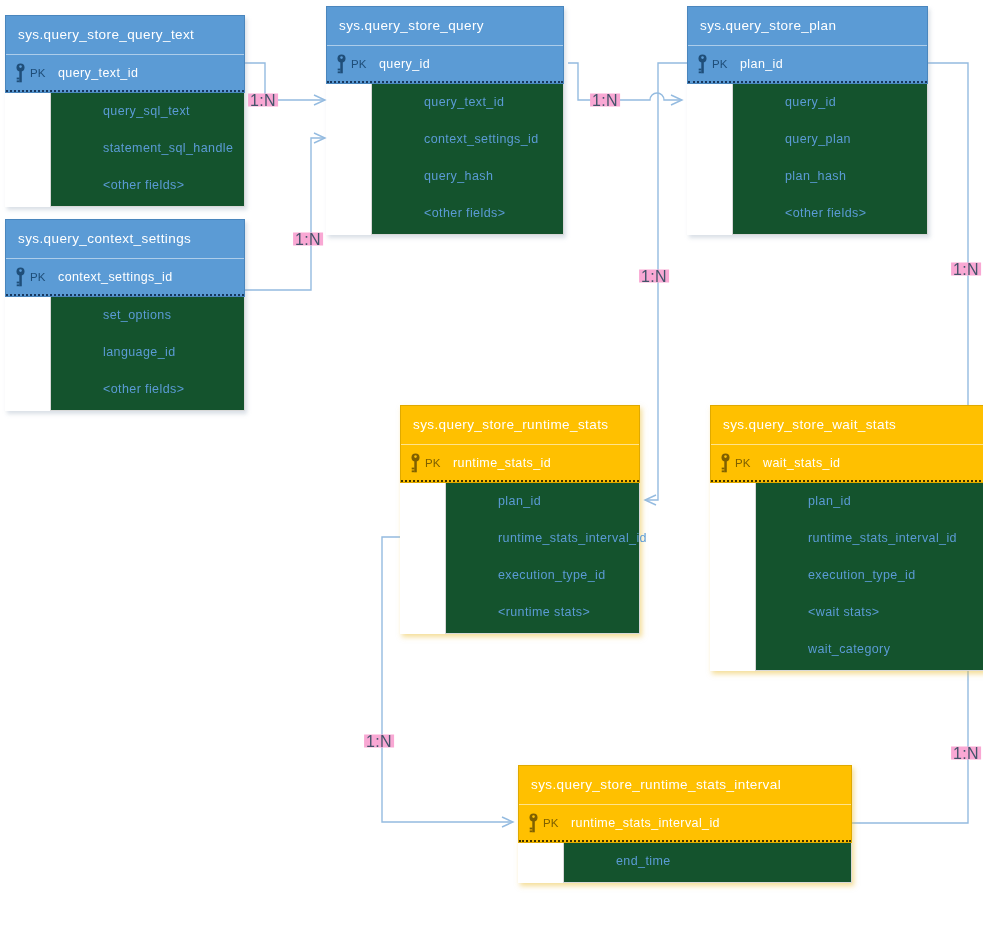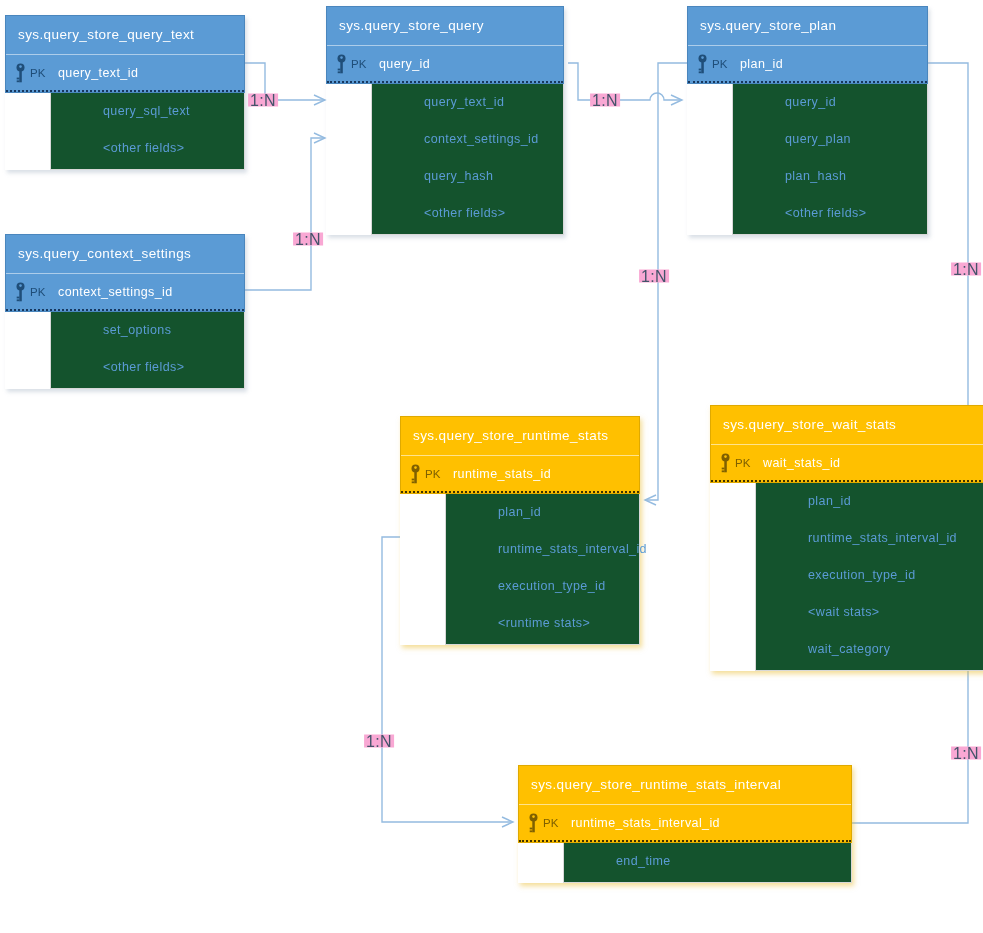--- a/index.html
+++ b/index.html
@@ -80,20 +80,21 @@
             <rect class="key-fill" x="2.7" y="14.6" width="2.8" height="1.8"></rect>
             <rect class="key-fill" x="2.7" y="17.4" width="2.8" height="1.8"></rect>
           </svg>
         </span>
         <span class="pk-tag">PK</span>
         <span class="pk-name">query_text_id</span>
       </div>
     </div>
     <div class="t-body">
       <div class="t-field">query_sql_text</div>
+      <div class="t-field">statement_sql_handle</div>
       <div class="t-field">&lt;other fields&gt;</div>
     </div>
   </div>
 
   <div class="tbl blue" style="left:326px; top:6px; width:238px;">
     <div class="t-top">
       <div class="t-header">sys.query_store_query</div>
       <div class="t-pk">
         <span class="key-wrap">
           <svg width="13" height="20" viewBox="0 0 13 20">
@@ -134,44 +135,45 @@
       </div>
     </div>
     <div class="t-body">
       <div class="t-field">query_id</div>
       <div class="t-field">query_plan</div>
       <div class="t-field">plan_hash</div>
       <div class="t-field">&lt;other fields&gt;</div>
     </div>
   </div>
 
-  <div class="tbl blue" style="left:5px; top:234px; width:240px;">
+  <div class="tbl blue" style="left:5px; top:219px; width:240px;">
     <div class="t-top">
       <div class="t-header">sys.query_context_settings</div>
       <div class="t-pk">
         <span class="key-wrap">
           <svg width="13" height="20" viewBox="0 0 13 20">
             <circle class="key-fill" cx="6.5" cy="4.5" r="4"></circle>
             <circle class="key-hole" cx="6.5" cy="3.6" r="1.3"></circle>
             <rect class="key-fill" x="5.3" y="7.8" width="2.5" height="11.5"></rect>
             <rect class="key-fill" x="2.7" y="14.6" width="2.8" height="1.8"></rect>
             <rect class="key-fill" x="2.7" y="17.4" width="2.8" height="1.8"></rect>
           </svg>
         </span>
         <span class="pk-tag">PK</span>
         <span class="pk-name">context_settings_id</span>
       </div>
     </div>
     <div class="t-body">
       <div class="t-field">set_options</div>
-      <div class="t-field">&lt;other fields&gt;</div>
-    </div>
-  </div>
-
-  <div class="tbl orange" style="left:400px; top:416px; width:240px;">
+      <div class="t-field">language_id</div>
+      <div class="t-field">&lt;other fields&gt;</div>
+    </div>
+  </div>
+
+  <div class="tbl orange" style="left:400px; top:405px; width:240px;">
     <div class="t-top">
       <div class="t-header">sys.query_store_runtime_stats</div>
       <div class="t-pk">
         <span class="key-wrap">
           <svg width="13" height="20" viewBox="0 0 13 20">
             <circle class="key-fill" cx="6.5" cy="4.5" r="4"></circle>
             <circle class="key-hole" cx="6.5" cy="3.6" r="1.3"></circle>
             <rect class="key-fill" x="5.3" y="7.8" width="2.5" height="11.5"></rect>
             <rect class="key-fill" x="2.7" y="14.6" width="2.8" height="1.8"></rect>
             <rect class="key-fill" x="2.7" y="17.4" width="2.8" height="1.8"></rect>

